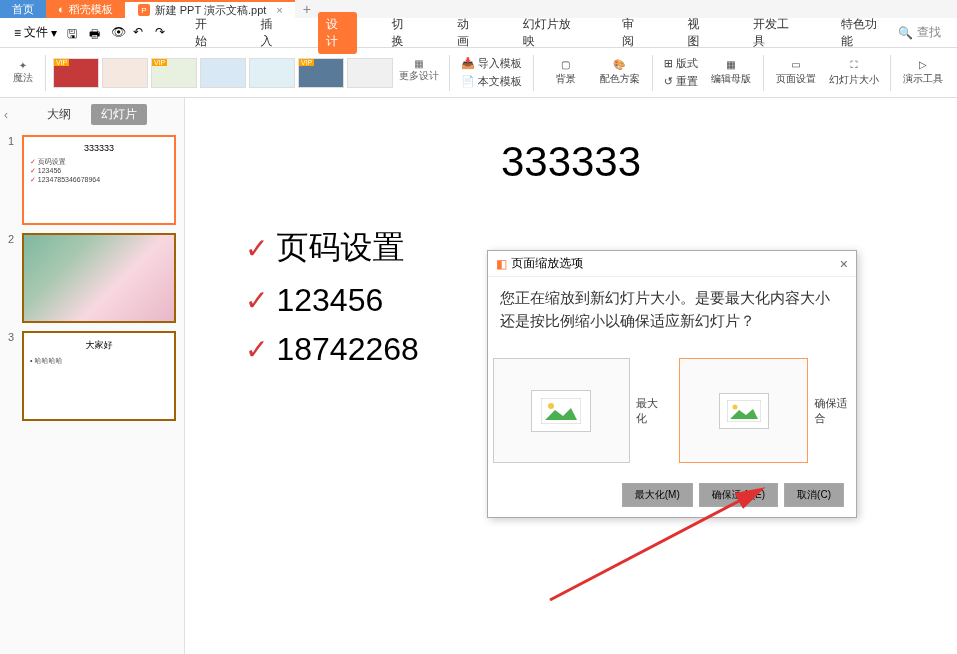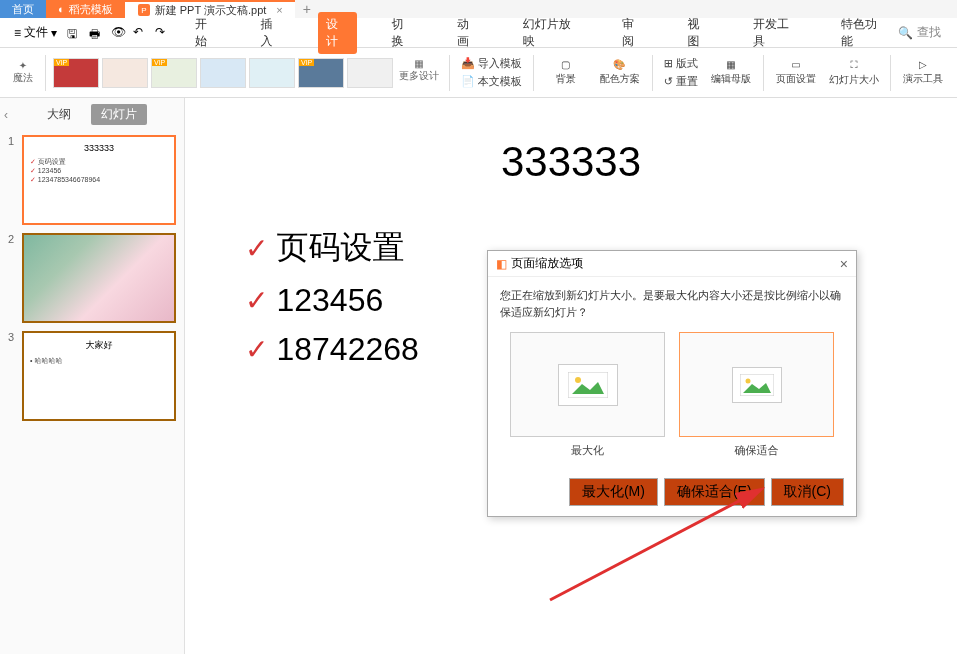--- a/index.html
+++ b/index.html
@@ -49,29 +49,29 @@
     .canvas-area { flex: 1; background: #fff; padding: 20px 40px; position: relative; }
     .slide-title { font-size: 42px; text-align: center; margin-top: 20px; margin-bottom: 40px; }
     .slide-bullet { font-size: 32px; margin-left: 20px; margin-bottom: 12px; display: flex; align-items: center; gap: 8px; }
     .check-mark { color: #d63636; font-size: 28px; }
     
     .dialog { position: absolute; left: 487px; top: 250px; width: 370px; background: #fff; border: 1px solid #aaa; box-shadow: 2px 2px 8px rgba(0,0,0,0.2); }
     .dialog-header { display: flex; align-items: center; justify-content: space-between; padding: 4px 8px; border-bottom: 1px solid #eee; }
     .dialog-title { display: flex; align-items: center; gap: 4px; font-size: 12px; }
     .dialog-close { font-size: 14px; color: #666; cursor: pointer; }
     .dialog-body { padding: 10px 12px; }
-    .dialog-msg { font-size: 11px; color: #333; line-height: 1.5; margin-bottom: 12px; }
+    .dialog-msg { font-size: 15px; color: #333; line-height: 1.5; margin-bottom: 26px; }
     .dialog-options { display: flex; gap: 14px; justify-content: center; }
-    .dialog-option { display: flex; flex-direction: column; align-items: center; gap: 6px; }
+    .dialog-option { display: flex; flex-direction: row; align-items: center; gap: 6px; }
     .option-box { width: 155px; height: 105px; border: 1px solid #ccc; display: flex; align-items: center; justify-content: center; background: #fafafa; }
     .option-box.selected { border: 1px solid #ff9955; }
     .option-img-inner { width: 50px; height: 36px; border: 1px solid #ccc; background: #fff; display: flex; align-items: center; justify-content: center; }
     .option-label { font-size: 11px; color: #444; }
     .dialog-footer { display: flex; justify-content: flex-end; gap: 6px; padding: 10px 12px; }
-    .dialog-btn { padding: 4px 12px; border: 1px solid #aaa; background: #c2410c; font-size: 14px; cursor: pointer; }
+    .dialog-btn { padding: 4px 12px; border: 1px solid #aaa; background: #a3a3a3; font-size: 10px; cursor: pointer; }
     
     .annotation-arrow { position: absolute; pointer-events: none; }
     
     .icon-svg { width: 14px; height: 14px; display: inline-block; }
     
     .flower-img { width: 100%; height: 100%; background: linear-gradient(135deg, #7fb8a0 0%, #a8c8b0 30%, #f8d8e0 60%, #e8b8c8 100%); position: relative; }
   </style>
 </head>
 <body>
 

